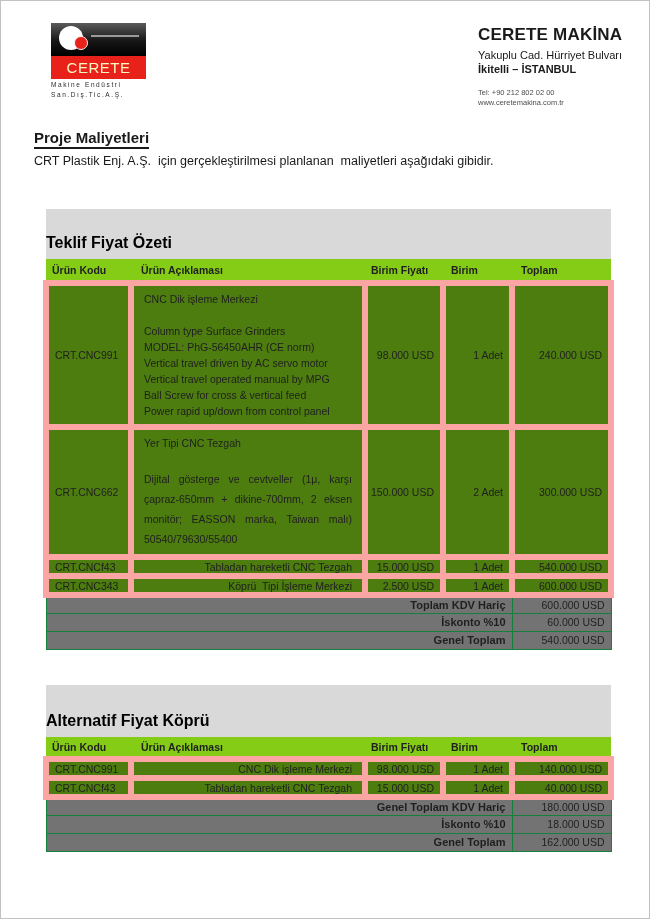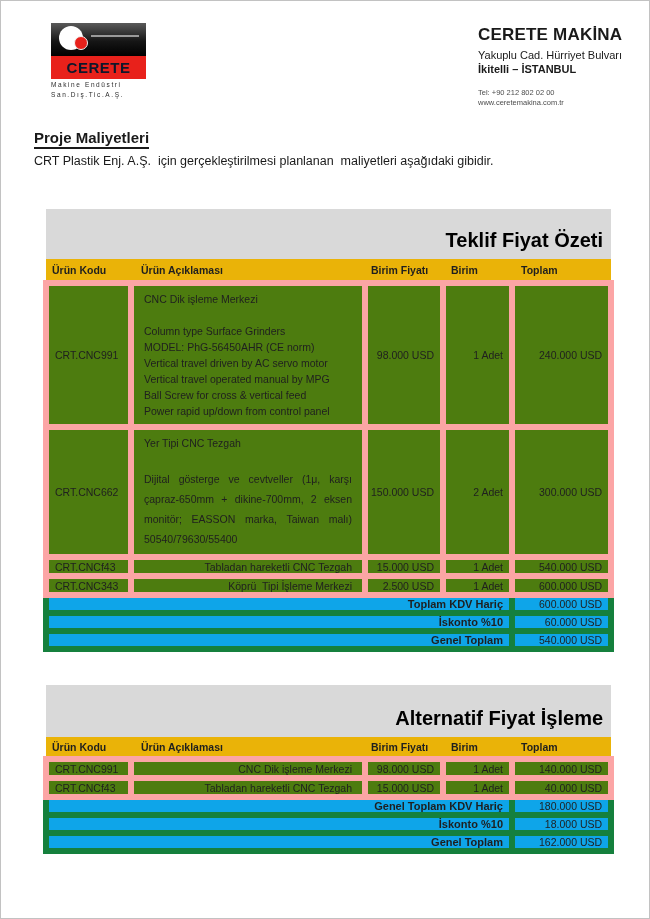--- a/index.html
+++ b/index.html
@@ -26,22 +26,22 @@
   }
   .logo-circle-red {
     position: absolute; left: 23px; top: 13px;
     width: 14px; height: 14px; border-radius: 50%; background: #e8211b;
     border: 1px solid #f2f2f2;
   }
   .logo-line {
     position: absolute; left: 40px; right: 7px; top: 12px; height: 2px; background: #9a9a9a;
   }
   .logo-red {
-    height: 23px; background: #e8211b; color: #0f172a;
-    font-weight: bold; font-size: 15px; letter-spacing: 0.5px;
+    height: 23px; background: #e8211b; color: #fef9c3;
+    font-weight: normal; font-size: 15px; letter-spacing: 0.5px;
     display: flex; align-items: center; justify-content: center;
   }
   .logo-sub {
     font-size: 6.5px; letter-spacing: 1.6px; color: #2b2b2b;
     line-height: 8px; margin-top: 2px; white-space: nowrap;
   }
   .company { position: absolute; left: 477px; top: 24px; width: 165px; }
   .company-name { font-size: 17px; font-weight: bold; letter-spacing: 0.2px; }
   .company-addr { font-size: 11px; line-height: 14px; margin-top: 3px; }
   .company-small { font-size: 7.5px; line-height: 10px; color: #4d4d4d; }
@@ -65,28 +65,28 @@
     font-size: 10.5px; color: #1f1f1f;
   }
   table.quote col.c1 { width: 85px; }
   table.quote col.c2 { width: 234px; }
   table.quote col.c3 { width: 78px; }
   table.quote col.c4 { width: 69px; }
   table.quote col.c5 { width: 99px; }
 
   td.band-title {
     background: #d9d9d9; height: 50px;
-    text-align: right; vertical-align: bottom;
-    font-size: 20px; font-weight: bold; color: #000;
+    vertical-align: bottom;
+    font-size: 16px; font-weight: bold; color: #000;
     padding: 0 8px 7px 0;
   }
   .t2 td.band-title { height: 52px; }
 
   tr.cols td {
-    background: #eab308; height: 24px;
+    background: #84cc16; height: 24px;
     font-weight: bold; font-size: 10.5px; vertical-align: middle;
   }
   .t2 tr.cols td { height: 22px; }
   tr.cols td.h1 { padding-left: 6px; }
   tr.cols td.h2 { padding-left: 10px; }
   tr.cols td.h3 { padding-left: 6px; }
   tr.cols td.h4 { padding-left: 8px; }
   tr.cols td.h5 { padding-left: 9px; }
 
   tr.body td { border: 6px solid #fca5a5; vertical-align: middle; background: #4d7c0f; }
@@ -94,21 +94,21 @@
   tr.body td.desc { padding: 5px 10px 5px 10px; vertical-align: top; }
   tr.body td.num  { text-align: right; padding-right: 6px; }
   tr.body.small td { height: 19px; }
   tr.body.small td.desc { vertical-align: middle; padding-top: 0; padding-bottom: 0; white-space: pre-wrap; text-align: right; }
   tr.r1 td { height: 134px; }
   tr.r2 td { height: 126px; }
 
   .dl { line-height: 16px; min-height: 16px; white-space: pre-wrap; }
   .dl.just { text-align: justify; line-height: 20px; margin-top: 2px; }
 
-  tr.sum td { border: 6px solid #15803d; height: 18px; background: #0ea5e9; vertical-align: middle; }
+  tr.sum td { border: 1px solid #15803d; height: 18px; background: #737373; vertical-align: middle; }
   tr.sum td.sum-label { text-align: right; font-weight: bold; font-size: 11px; padding-right: 6px; }
   tr.sum td.sum-val { text-align: right; padding-right: 6px; }
 
   .t1 { top: 208px; }
   .t2 { top: 684px; }
 </style>
 </head>
 <body>
 
 <div class="page">
@@ -213,21 +213,21 @@
   <table class="quote t2">
     <colgroup>
         <col class="c1">
         <col class="c2">
         <col class="c3">
         <col class="c4">
         <col class="c5">
       </colgroup>
     <tbody>
         <tr>
-      <td colspan="5" class="band-title">Alternatif Fiyat İşleme</td>
+      <td colspan="5" class="band-title">Alternatif Fiyat Köprü</td>
     </tr>
     <tr class="cols">
       <td class="h1">Ürün Kodu</td>
       <td class="h2">Ürün Açıklaması</td>
       <td class="h3">Birim Fiyatı</td>
       <td class="h4">Birim</td>
       <td class="h5">Toplam</td>
     </tr>
     <tr class="body small">
       <td class="code">CRT.CNC991</td>

